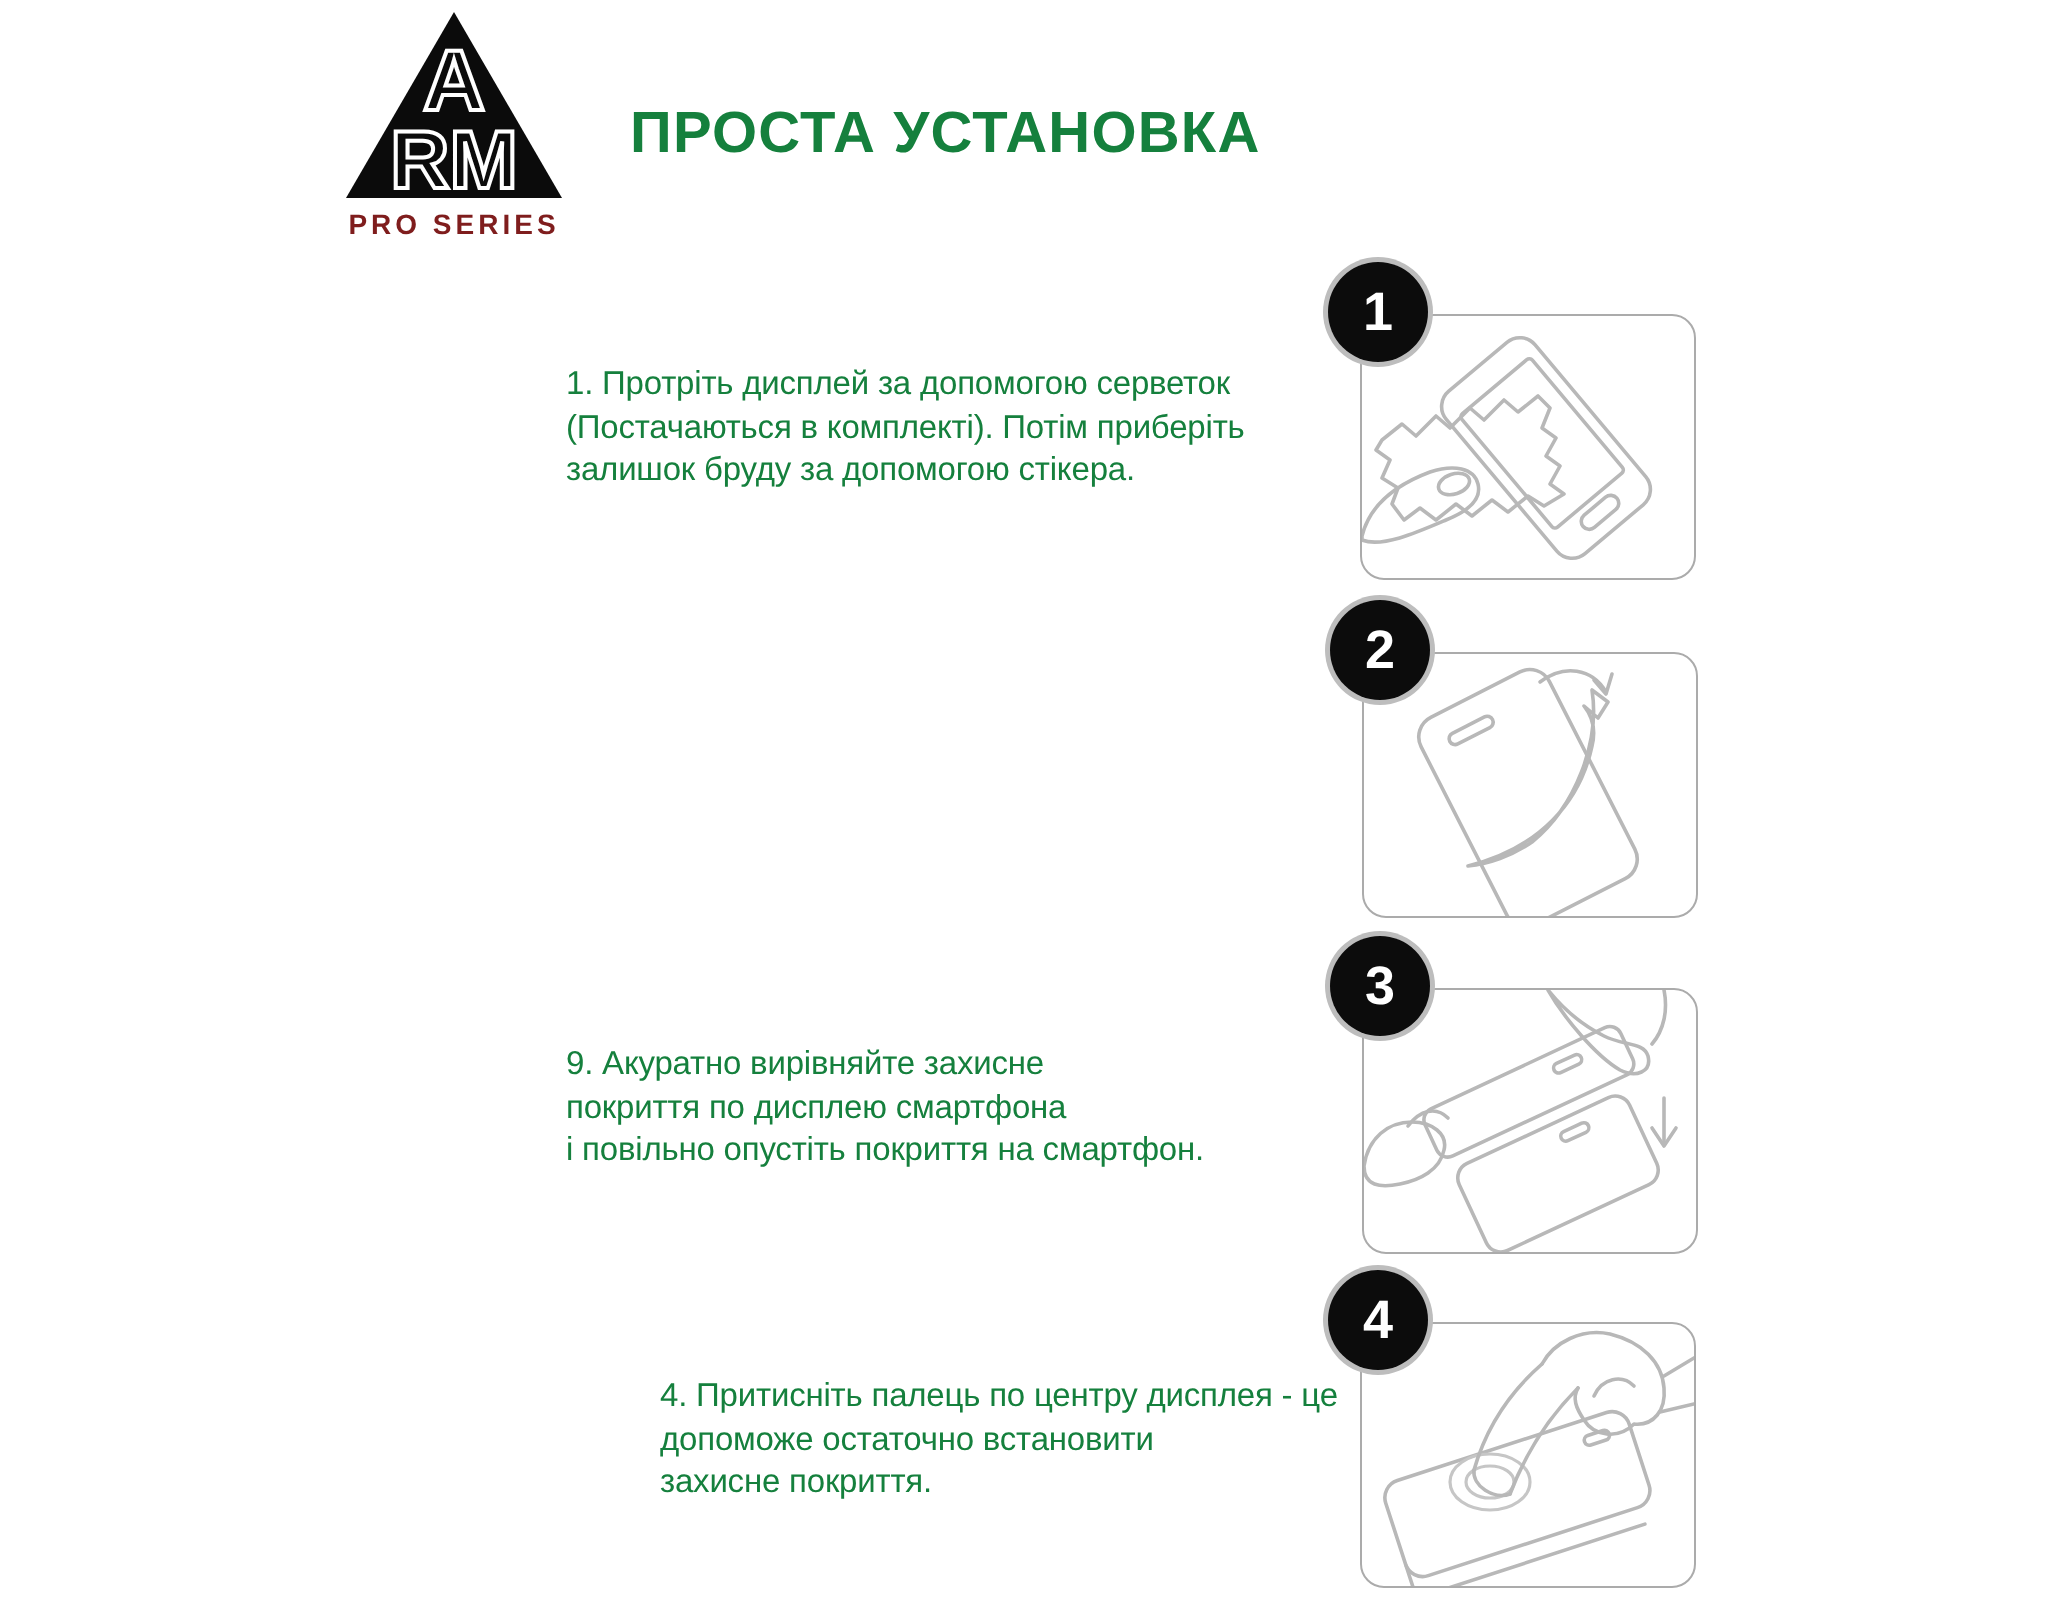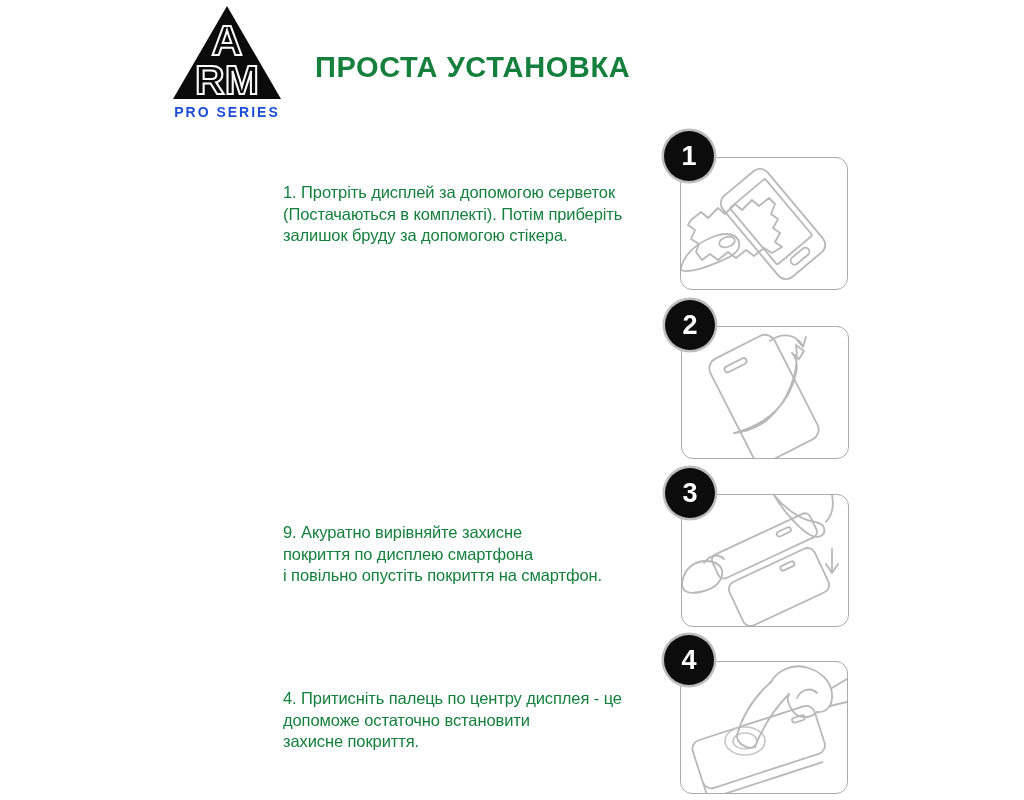--- a/index.html
+++ b/index.html
@@ -5,38 +5,38 @@
   html,body{margin:0;padding:0;background:#fff;}
   .canvas{
     position:relative;width:1024px;height:800px;background:#ffffff;
     font-family:"Liberation Sans",sans-serif;overflow:hidden;
   }
   
   .logo{position:absolute;left:166px;top:4px;width:122px;}
   .logo svg{display:block;}
   .pro-series{
     margin-top:3px;text-align:center;font-size:14px;font-weight:bold;
-    letter-spacing:2px;color:#1d4ed8;white-space:nowrap;
+    letter-spacing:2px;color:#7f1d1d;white-space:nowrap;
   }
   
   .title{
     position:absolute;left:315px;top:51px;margin:0;
     font-size:29px;font-weight:bold;letter-spacing:0.6px;color:#15803d;
     white-space:nowrap;
   }
   
   .step-text{
     position:absolute;left:283px;width:400px;
     font-size:16.5px;line-height:21.5px;color:#15803d;
     white-space:pre-line;letter-spacing:-0.1px;
   }
   #step-text-1{top:182px;}
   #step-text-2{top:377px;}
   #step-text-3{top:522px;}
-  #step-text-4{top:688px;}
+  #step-text-4{top:688px;margin-left:47px;}
   
   .illo{position:absolute;width:190px;height:168px;}
   #illo-1{left:663px;top:130px;}
   #illo-2{left:664px;top:299px;}
   #illo-3{left:664px;top:467px;}
   #illo-4{left:663px;top:634px;}
   .frame{
     position:absolute;left:17px;top:27px;width:166px;height:131px;
     border:1.5px solid #ababab;border-radius:12px;overflow:hidden;background:#fff;
   }

